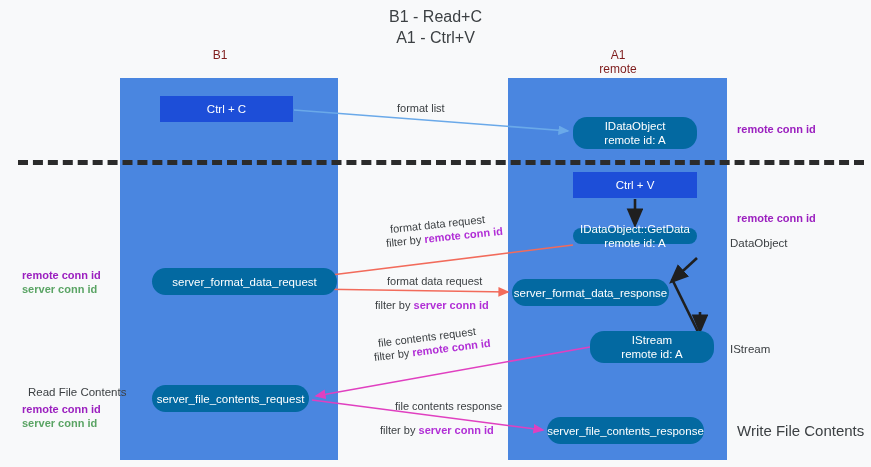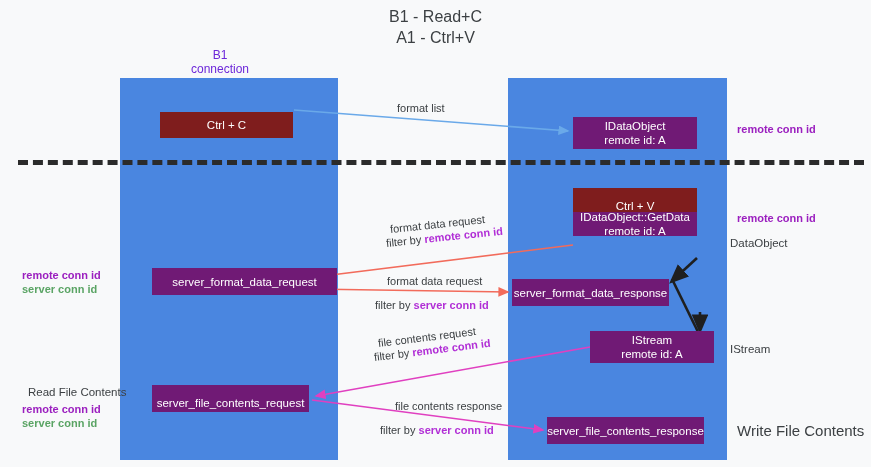--- a/index.html
+++ b/index.html
@@ -15,21 +15,21 @@
   .abs{position:absolute;}
 
   
   #title{
     left:0;top:6px;width:871px;text-align:center;
     font-size:16px;line-height:21px;color:#3c4043;
   }
 
   
   .col-head{
-    text-align:center;font-size:12px;line-height:14px;color:#6d28d9;
+    text-align:center;font-size:12px;line-height:14px;color:#7f1d1d;
   }
   #head-b1{left:150px;top:48px;width:140px;}
   #head-a1{left:548px;top:48px;width:140px;}
 
   
   .lane{background:#4a86e0;}
   #lane-b1{left:120px;top:78px;width:218px;height:382px;}
   #lane-a1{left:508px;top:78px;width:219px;height:382px;}
 
   
@@ -41,32 +41,32 @@
   
   .box{
     box-sizing:border-box;
     color:#ffffff;
     display:flex;align-items:center;justify-content:center;
     flex-direction:column;
     text-align:center;
     font-size:11.5px;line-height:14px;
     padding:2px 4px;
   }
-  .box.green{background:#7f1d1d;margin-top:16px;}
-  .box.orange{background:#701a75;}
+  .box.green{background:#1d4ed8;}
+  .box.orange{background:#0369a1;border-radius:14px;}
   .box .l2{display:block;}
 
   #box-ctrlc{left:160px;top:96px;width:133px;height:26px;}
   #box-idataobject{left:573px;top:117px;width:124px;height:32px;}
-  #box-ctrlv{left:573px;top:172px;width:124px;height:36px;}
-  #box-getdata{left:573px;top:212px;width:124px;height:24px;}
+  #box-ctrlv{left:573px;top:172px;width:124px;height:26px;}
+  #box-getdata{left:573px;top:228px;width:124px;height:16px;}
   #box-fmt-req{left:152px;top:268px;width:185px;height:27px;text-align:right;}
   #box-fmt-resp{left:512px;top:279px;width:157px;height:27px;}
   #box-istream{left:590px;top:331px;width:124px;height:32px;}
-  #box-file-req{left:152px;top:385px;width:157px;height:27px;justify-content:flex-end;}
+  #box-file-req{left:152px;top:385px;width:157px;height:27px;}
   #box-file-resp{left:547px;top:417px;width:157px;height:27px;}
 
   
   .alabel{font-size:11px;line-height:14px;color:#3c4043;white-space:nowrap;}
   .alabel b{font-weight:bold;}
   .purple{color:#b12fd6;}
 
   #lab-formatlist{left:397px;top:101px;}
   #lab-fdr1{left:390px;top:222px;transform:rotate(-6deg);transform-origin:left center;}
   #lab-fdr2{left:386px;top:236px;transform:rotate(-6deg);transform-origin:left center;}
@@ -98,21 +98,24 @@
   <div class="abs" id="title">
     <div>B1 - Read+C</div>
     <div>A1 - Ctrl+V</div>
   </div>
 
   <div class="abs lane" id="lane-b1"></div>
   <div class="abs lane" id="lane-a1"></div>
 
   <div class="abs col-head" id="head-b1">
     <div>B1</div>
-    <div>connection</div>
+  </div>
+  <div class="abs col-head" id="head-a1">
+    <div>A1</div>
+    <div>remote</div>
   </div>
 
   <svg class="abs" style="left:0;top:0;" width="871" height="467">
     <defs>
       <marker id="ah-blue" markerWidth="8" markerHeight="8" refX="6" refY="3" orient="auto">
         <path d="M0,0 L7,3 L0,6 z" fill="#6aa9e9"></path>
       </marker>
       <marker id="ah-red" markerWidth="8" markerHeight="8" refX="6" refY="3" orient="auto">
         <path d="M0,0 L7,3 L0,6 z" fill="#f26b5b"></path>
       </marker>

